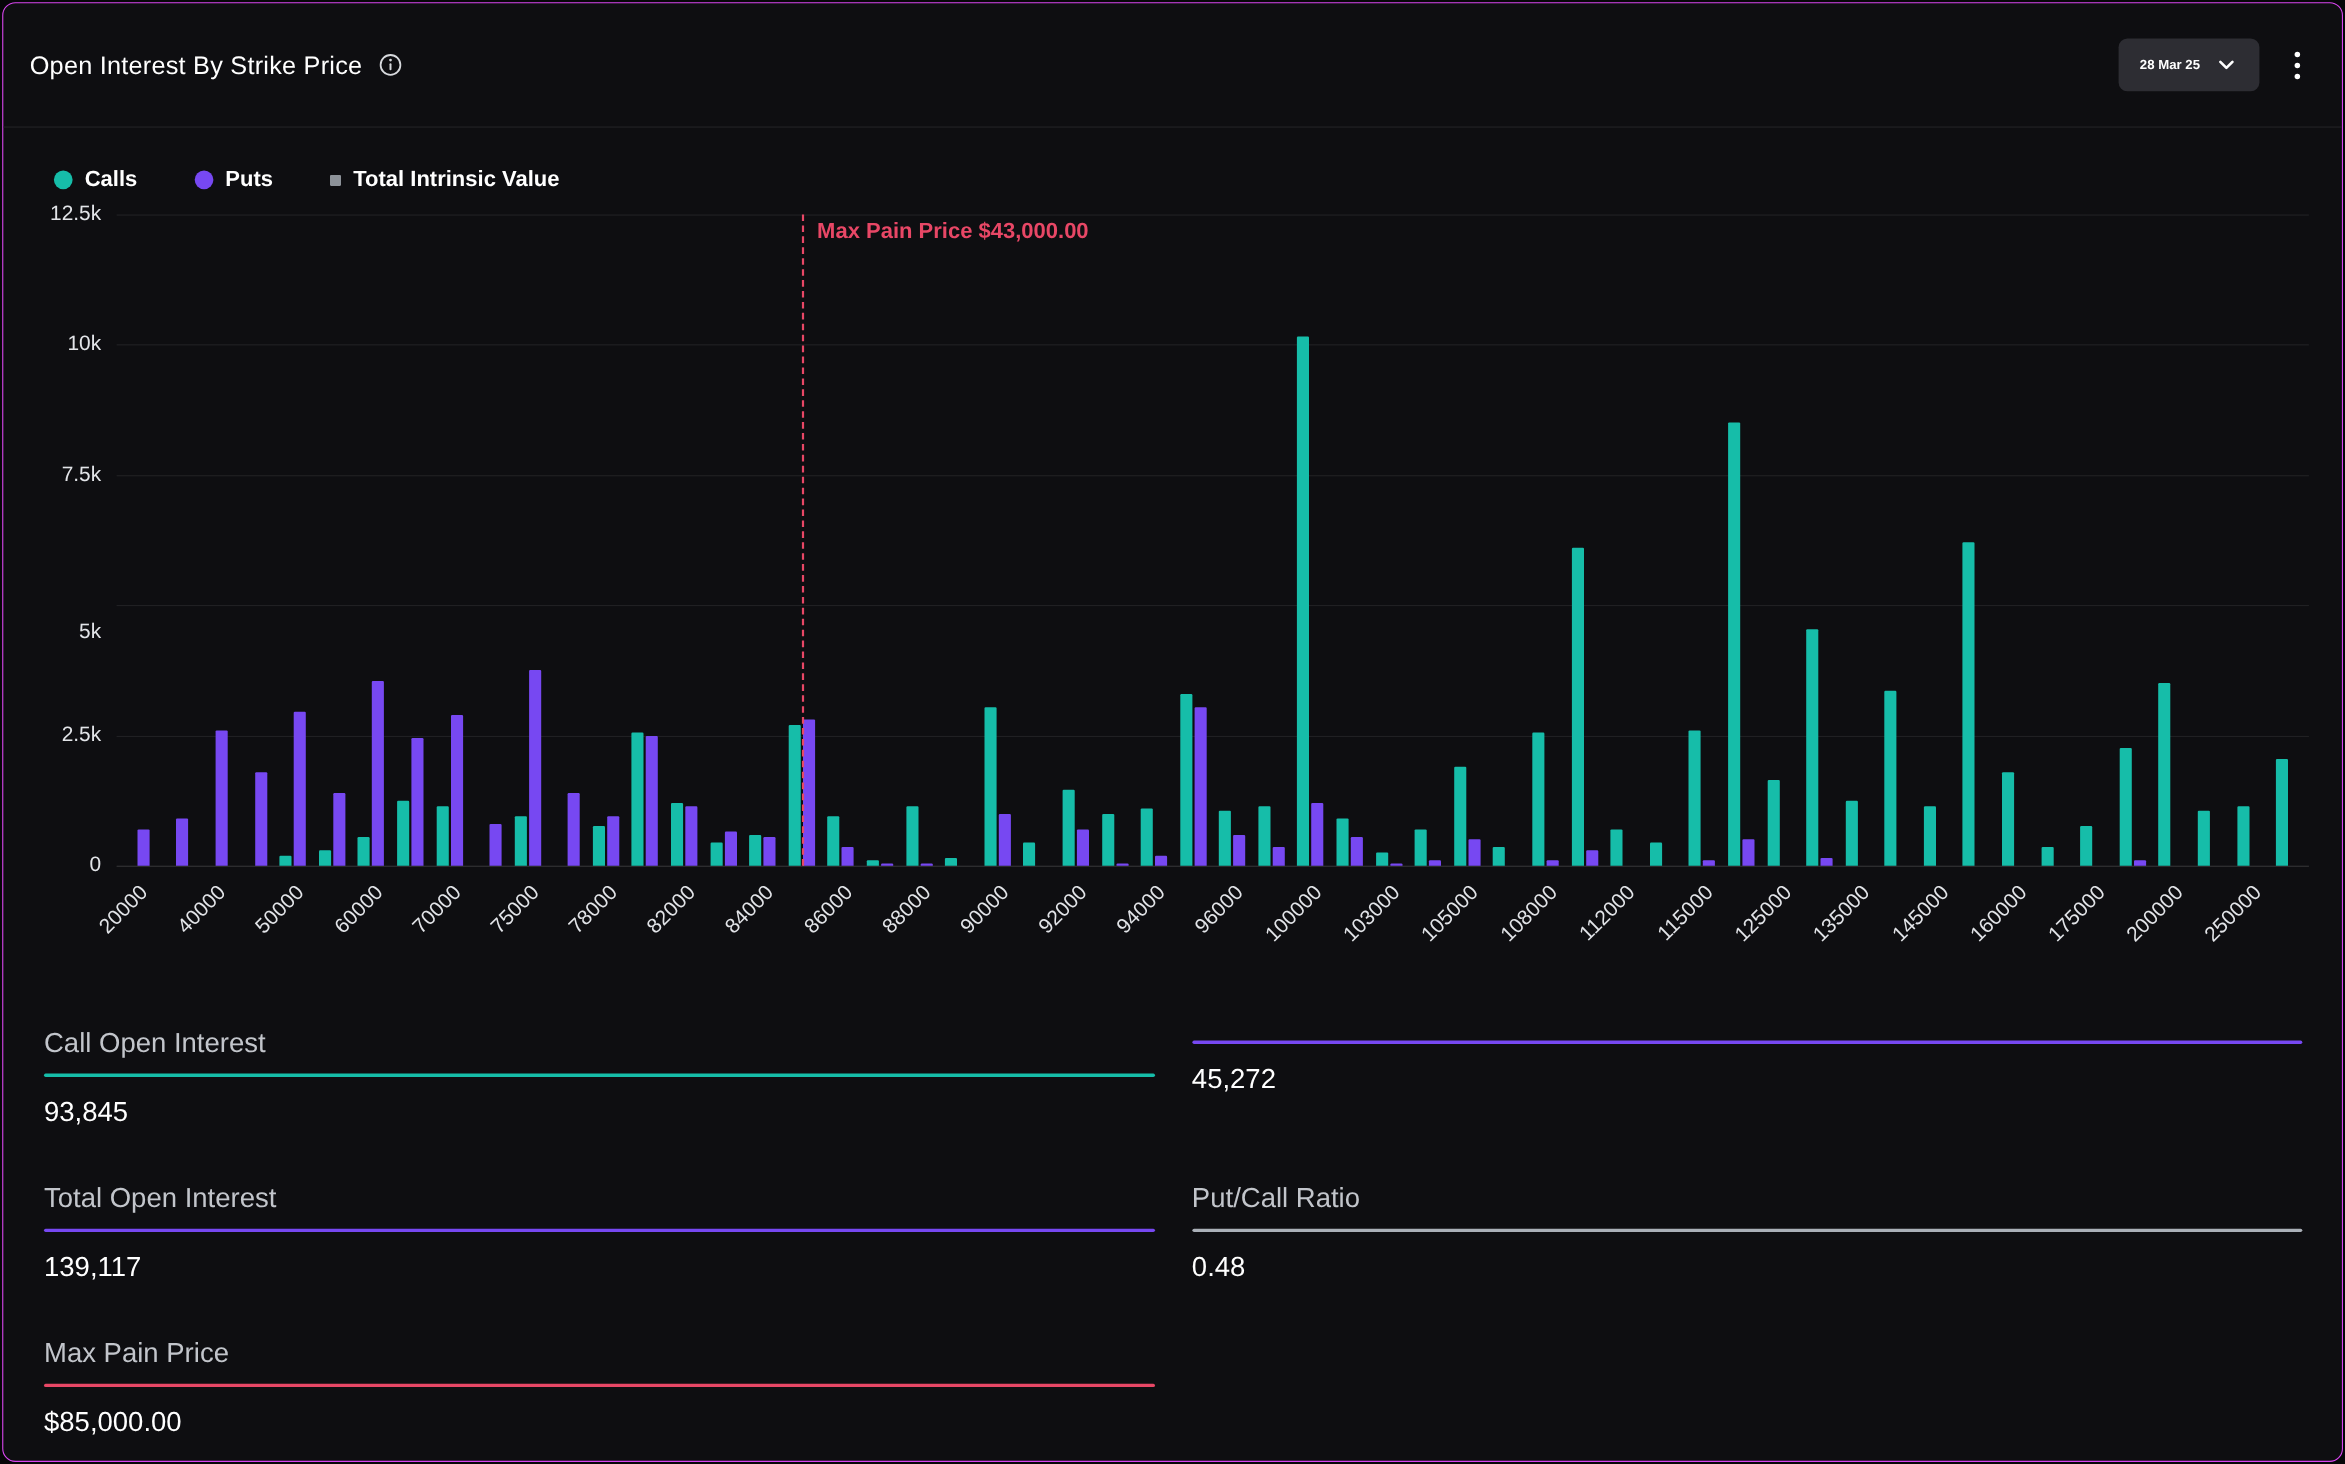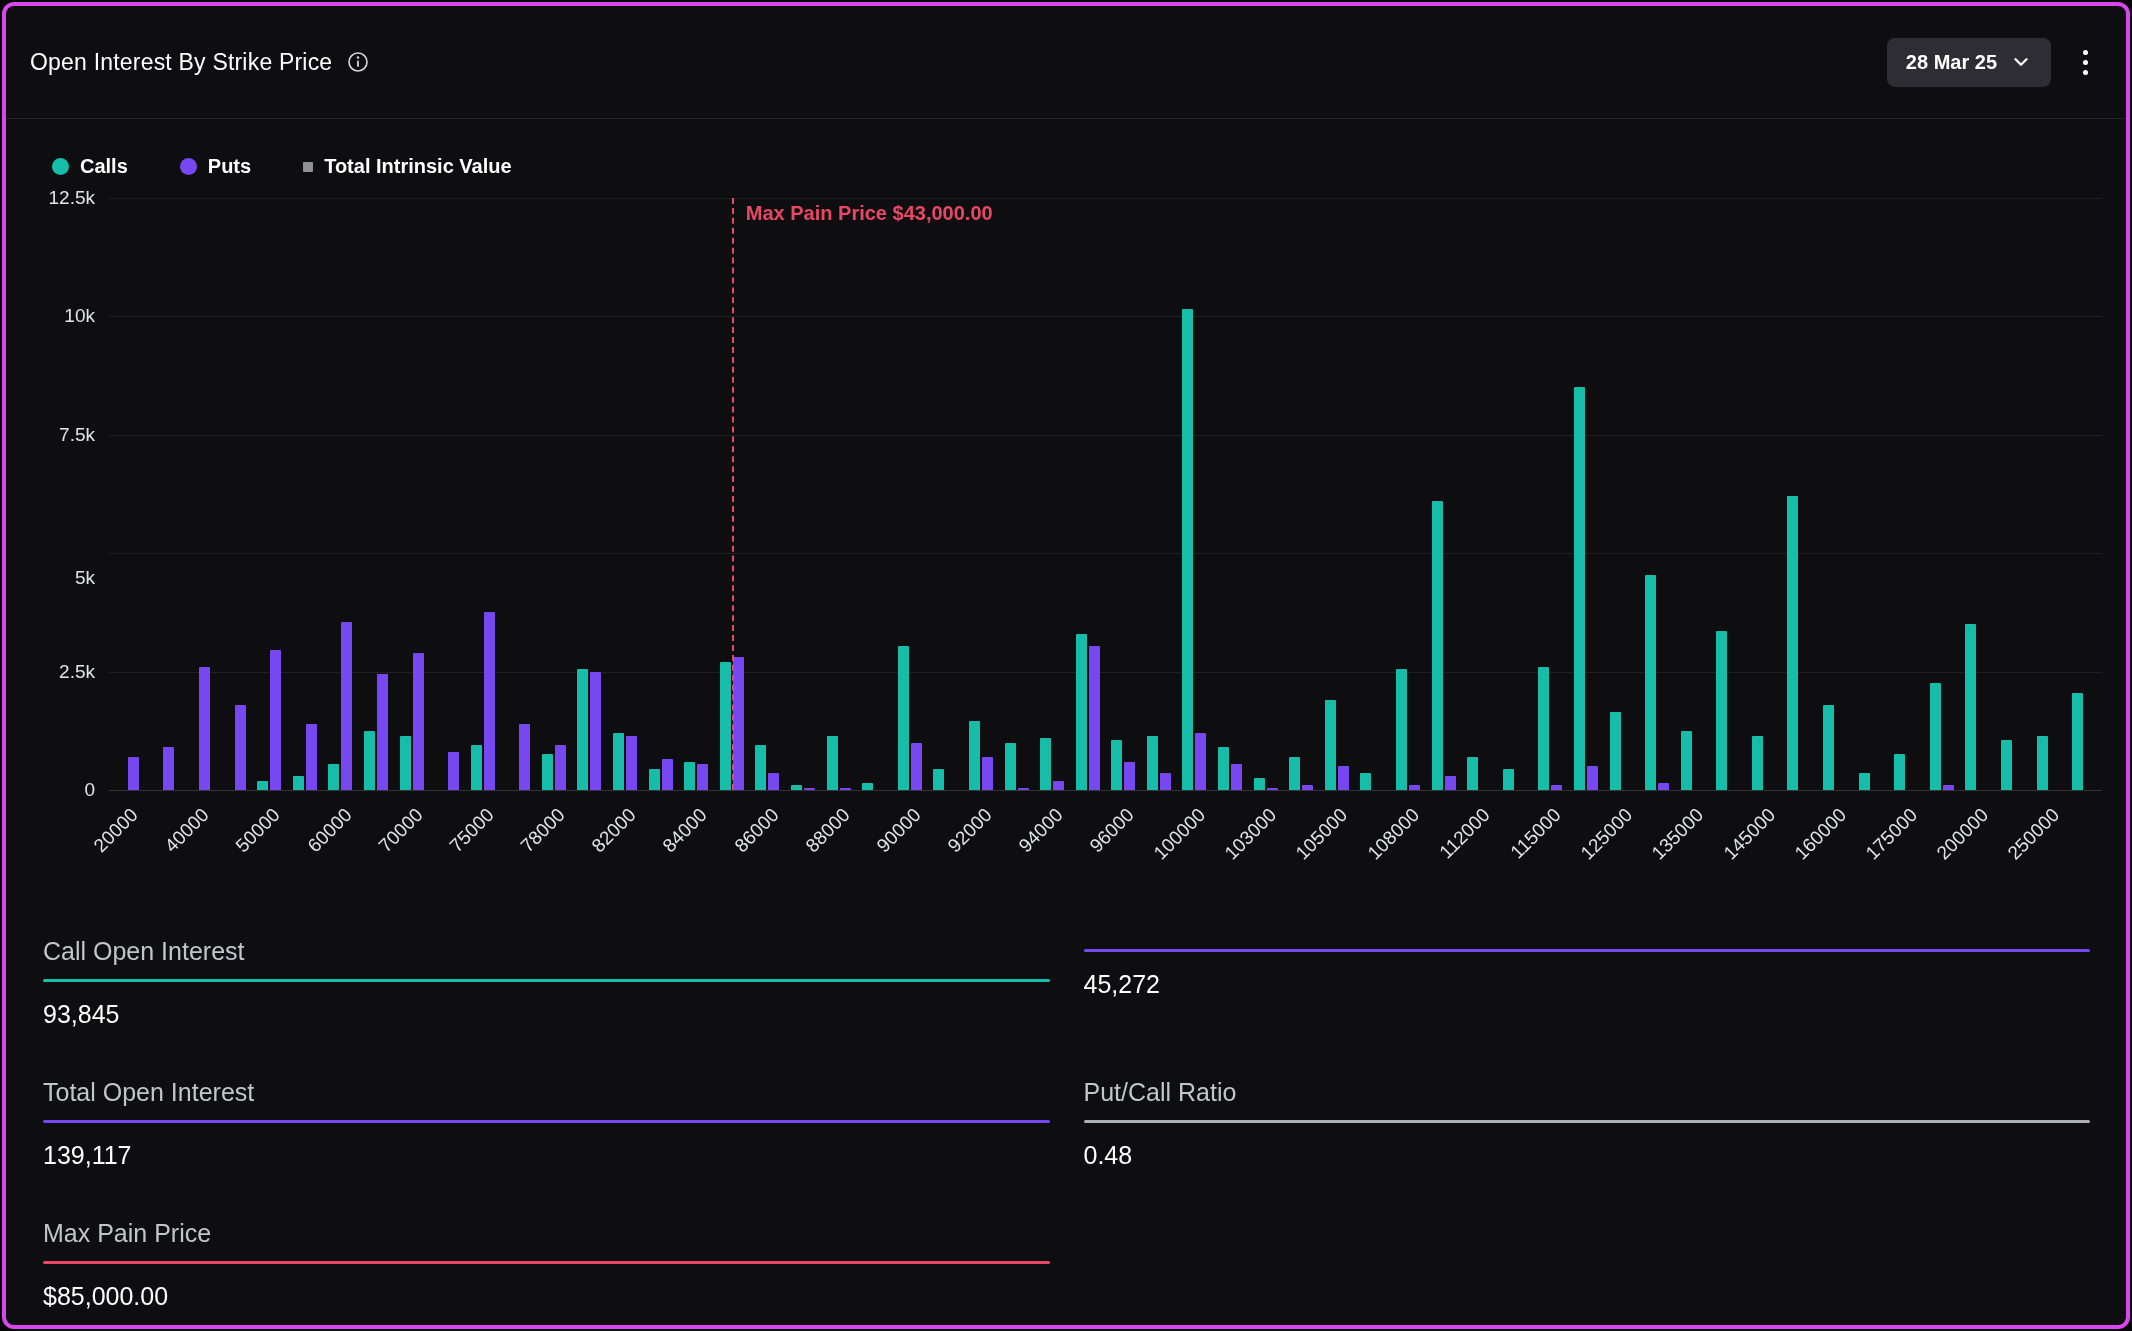--- a/index.html
+++ b/index.html
@@ -5,40 +5,40 @@
   html,body { margin:0; padding:0; }
   body {
     width:2132px; height:1331px; position:relative;
     background:#060608; color:#ffffff;
     font-family:"Liberation Sans", sans-serif;
     overflow:hidden;
   }
   .card {
     position:absolute; inset:2px;
     background:#0e0e11;
-    border:4px solid #d946ef;
+    border:1px solid #d946ef;
     border-radius:12px;
     display:flex; flex-direction:column;
     overflow:hidden;
   }
   
   .topbar {
     flex:0 0 auto; height:112px;
     display:flex; align-items:center; justify-content:space-between;
     padding:0 34px 0 24px;
     border-bottom:1px solid #232327;
   }
   .title-wrap { display:flex; align-items:center; gap:14px; }
   .page-title { font-size:23px; font-weight:500; margin:0; letter-spacing:.2px; }
   .info-btn { background:none; border:none; padding:0; display:flex; cursor:pointer; }
   .header-right { display:flex; align-items:center; gap:28px; }
   .date-btn {
     display:flex; align-items:center; gap:13px;
     background:#2d2d33; color:#fff; border:none; border-radius:8px;
-    padding:13px 19px; font-size:20px; font-weight:700;
+    padding:13px 19px; font-size:12px; font-weight:700;
     font-family:inherit; cursor:pointer;
   }
   .kebab {
     background:none; border:none; cursor:pointer;
     display:flex; flex-direction:column; gap:5px; padding:6px 4px;
   }
   .kebab i { width:5px; height:5px; border-radius:50%; background:#fff; }
   
   .legend { display:flex; align-items:center; gap:52px; padding:36px 0 0 46px; }
   .legend-item { display:flex; align-items:center; gap:11px; font-size:20px; font-weight:700; cursor:pointer; }

